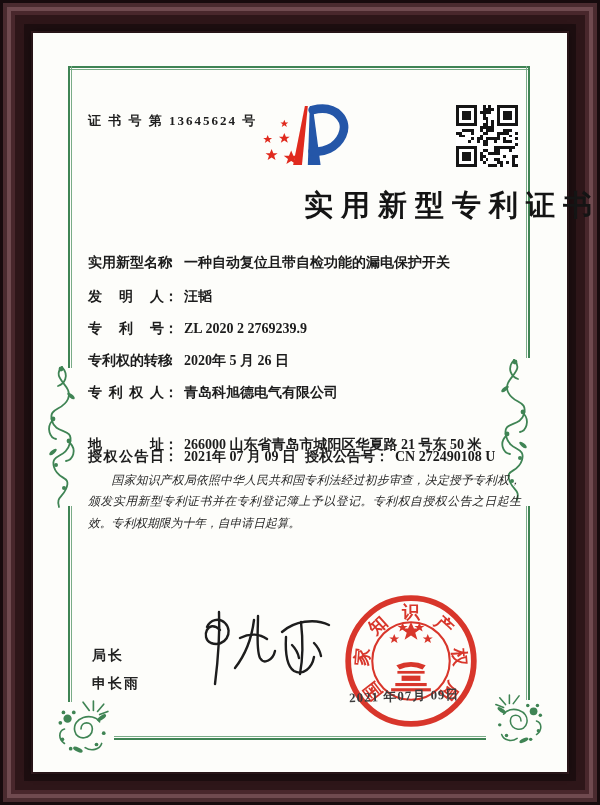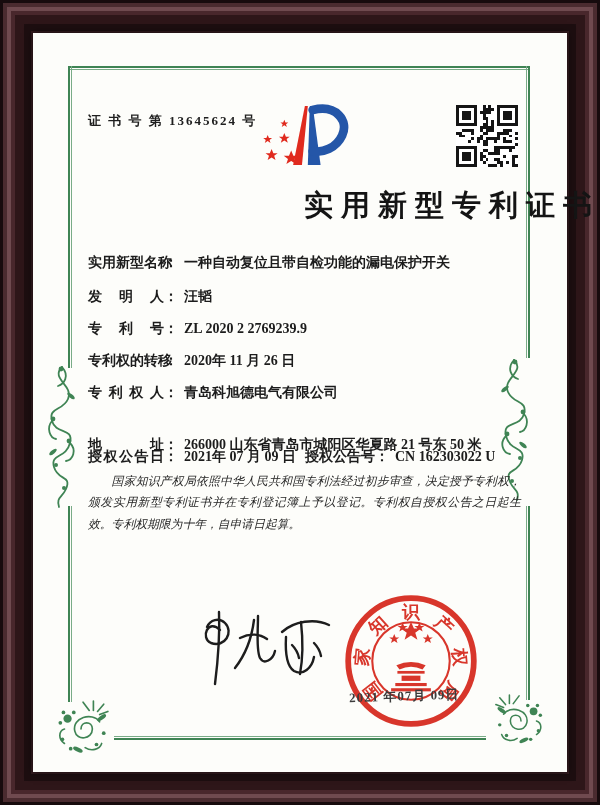--- a/index.html
+++ b/index.html
@@ -29,21 +29,21 @@
   .title{position:absolute;left:0;right:0;top:186px;text-align:right;font-size:29px;font-weight:700;
          letter-spacing:8px;color:#141414;}
   .content{position:absolute;left:88px;top:0;width:432px;}
   .frow{position:absolute;left:0;width:432px;font-size:14px;font-weight:700;color:#1c1c1c;white-space:nowrap;}
   .flabel{display:inline-block;width:76px;text-align:justify;text-align-last:justify;vertical-align:bottom;}
   .fcolon{display:inline-block;margin-right:6px;}
   .fpair2{position:absolute;left:217px;top:0;}
   .fpair2 .flabel2{display:inline-block;}
   .paras{position:absolute;left:88px;top:471px;width:433px;font-size:11.8px;font-style:italic;
          color:#262626;line-height:1.82;}
-  .paras p{margin:0;text-indent:2em;text-align:justify;}
+  .paras p{margin:0;text-indent:2em;text-align:justify;font-family:Liberation Mono, monospace;}
   .signer{position:absolute;left:92px;top:641px;font-family:"Liberation Sans","DejaVu Sans",sans-serif;
           font-size:14px;font-weight:600;color:#222;line-height:28px;letter-spacing:2px;}
   .signature{position:absolute;left:188px;top:606px;}
   .seal{position:absolute;left:344px;top:594px;opacity:.93;}
   .seal-char{font:700 17px "Liberation Serif","DejaVu Serif",serif;fill:#d6281c;}
   .seal-date{position:absolute;left:349px;top:687px;width:130px;font-size:13px;font-weight:700;
              color:#3c3c3c;letter-spacing:1px;transform:rotate(-2deg);white-space:nowrap;}
 </style>
 </head>
 <body>
@@ -287,40 +287,44 @@
     <div class="frow" style="top:254px">
       <span class="flabel">实用新型名称</span><span class="fcolon">：</span><span class="fvalue">一种自动复位且带自检功能的漏电保护开关</span>
     </div>
     <div class="frow" style="top:288px">
       <span class="flabel">发明人</span><span class="fcolon">：</span><span class="fvalue">汪韬</span>
     </div>
     <div class="frow" style="top:320px">
       <span class="flabel">专利号</span><span class="fcolon">：</span><span class="fvalue">ZL 2020 2 2769239.9</span>
     </div>
     <div class="frow" style="top:352px">
-      <span class="flabel">专利权的转移</span><span class="fcolon">：</span><span class="fvalue">2020年 11 月 26 日</span>
+      <span class="flabel">专利权的转移</span><span class="fcolon">：</span><span class="fvalue">2020年 5 月 26 日</span>
     </div>
     <div class="frow" style="top:384px">
       <span class="flabel">专利权人</span><span class="fcolon">：</span><span class="fvalue">青岛科旭德电气有限公司</span>
     </div>
     <div class="frow" style="top:436px">
       <span class="flabel">地址</span><span class="fcolon">：</span><span class="fvalue">266000 山东省青岛市城阳区华夏路 21 号东 50 米</span>
     </div>
     <div class="frow" style="top:448px">
       <span class="flabel">授权公告日</span><span class="fcolon">：</span><span class="fvalue">2021年 07 月 09 日</span>
       <span class="fpair2">
-        <span class="flabel2">授权公告号</span><span class="fcolon">：</span><span class="fvalue">CN 162303022 U</span>
+        <span class="flabel2">授权公告号</span><span class="fcolon">：</span><span class="fvalue">CN 272490108 U</span>
       </span>
     </div>
   </div>
 
   <div class="paras">
     <p>国家知识产权局依照中华人民共和国专利法经过初步审查，决定授予专利权，颁发实用新型专利证书并在专利登记簿上予以登记。专利权自授权公告之日起生效。专利权期限为十年，自申请日起算。</p>
   </div>
 
+  <div class="signer">
+    <div>局长</div>
+    <div>申长雨</div>
+  </div>
 
   <svg class="signature" width="155" height="88" viewBox="0 0 155 88">
     <g stroke="#1d1d1d" stroke-width="2.4" fill="none" stroke-linecap="round" stroke-linejoin="round">
       <path d="M32,24 C20,12 12,32 23,37 C37,42 46,26 37,17 C31,11 22,14 19,21"></path>
       <path d="M31,6 C32,30 30,54 27,78"></path>
       <path d="M66,14 C64,30 58,48 47,62"></path>
       <path d="M52,32 C62,27 72,28 79,33"></path>
       <path d="M70,10 C70,26 68,44 72,52 C76,59 85,54 87,45"></path>
       <path d="M94,26 C106,15 127,12 141,19"></path>
       <path d="M113,16 C115,34 115,52 112,68"></path>

